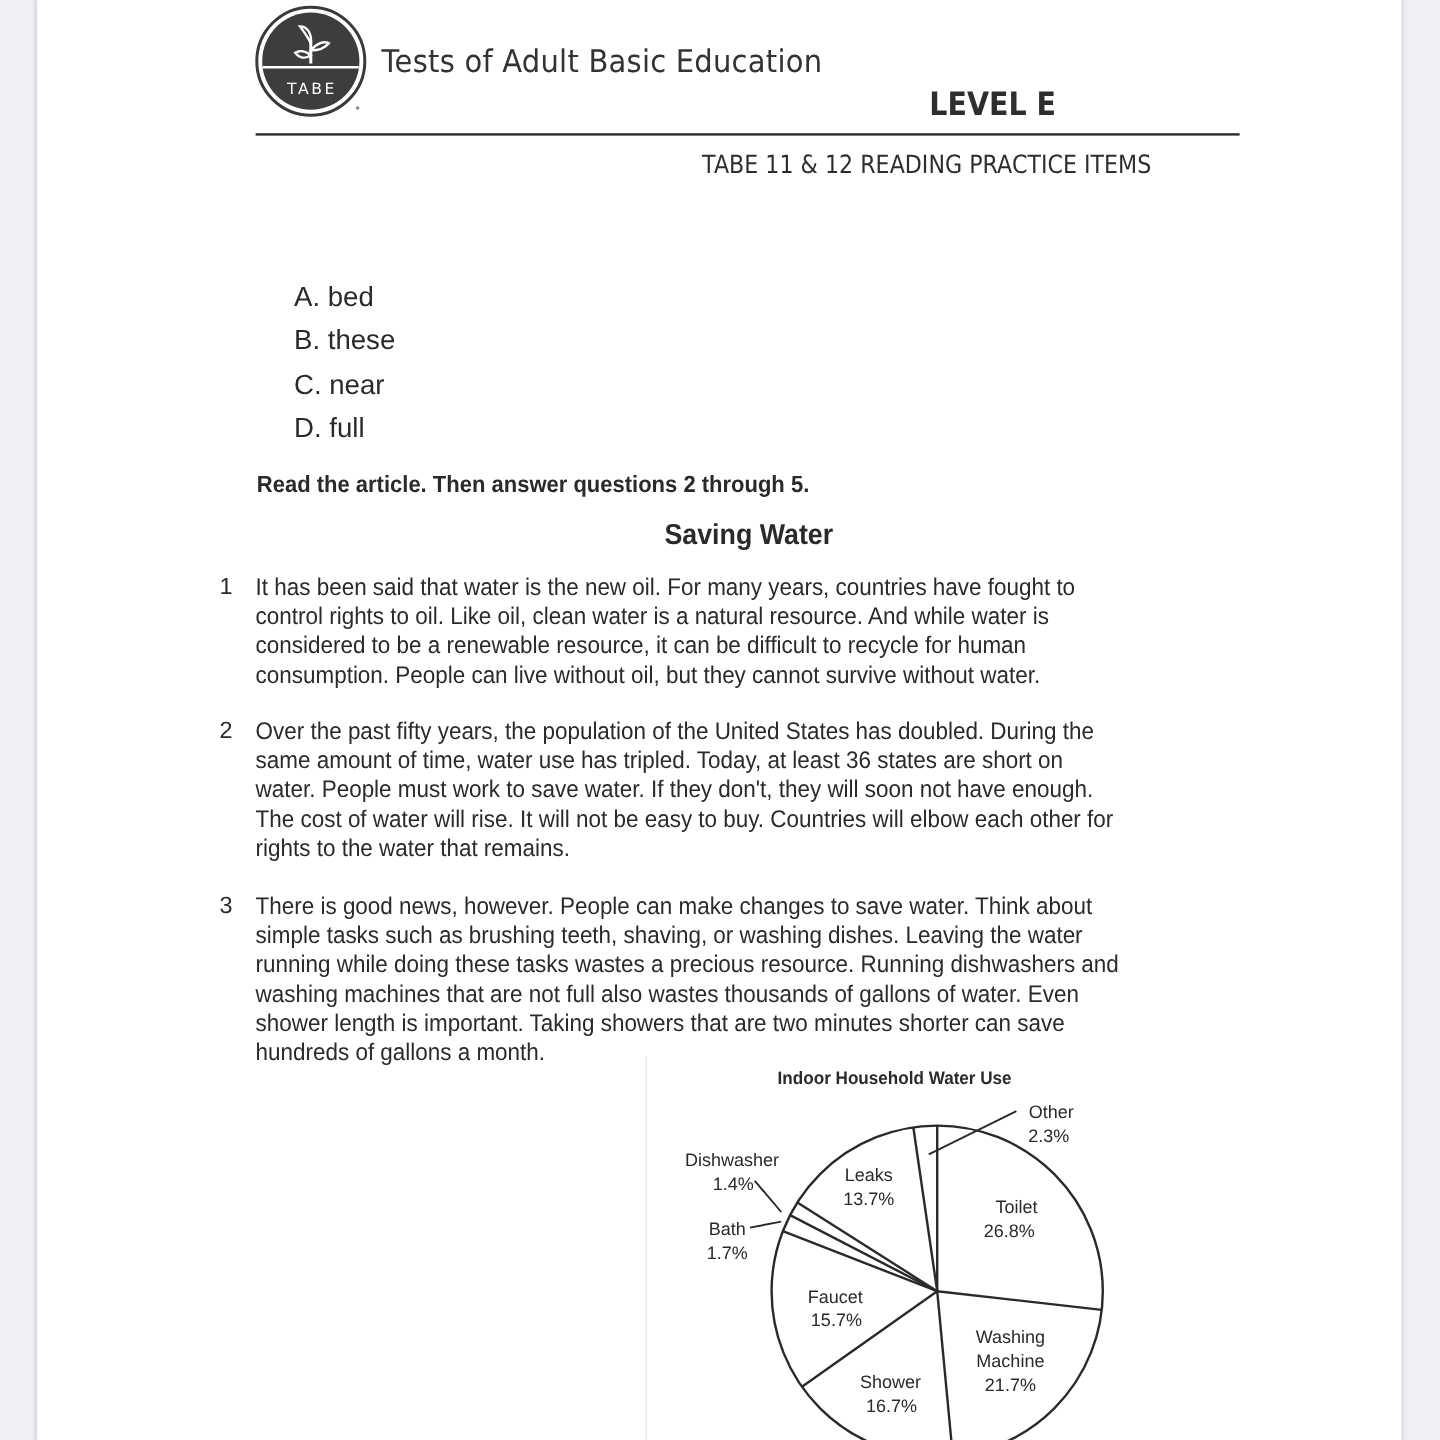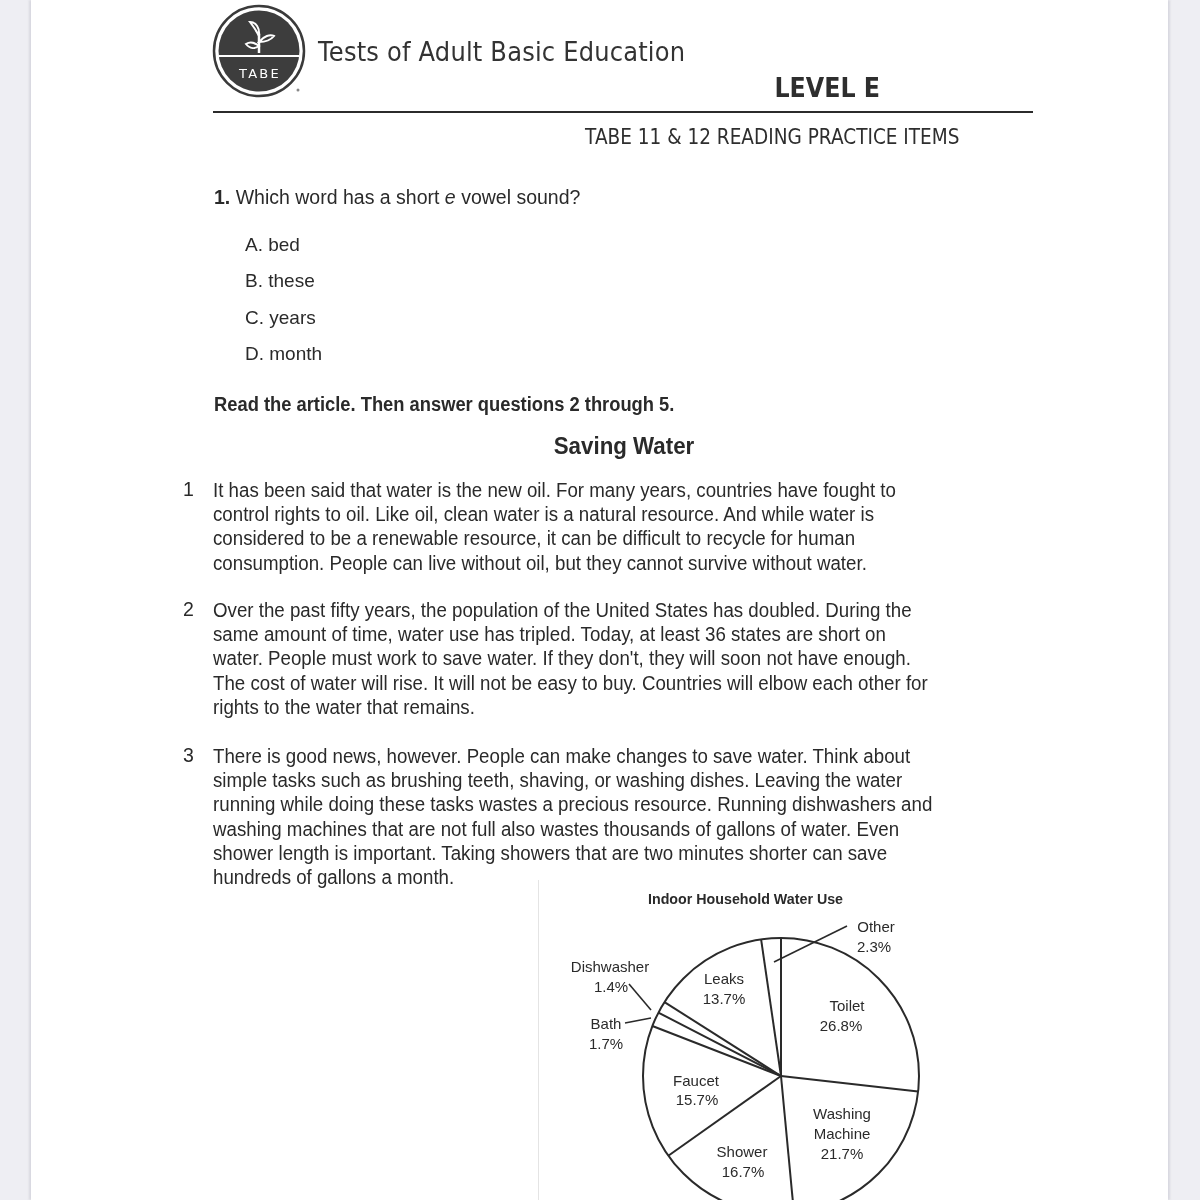--- a/index.html
+++ b/index.html
@@ -20,21 +20,21 @@
   
   .logo { left: 181px; top: 4px; width: 96px; height: 96px; }
   .logo-title { left: 287px; top: 37px; font-size: 26px; color: #333; letter-spacing: 0.2px; white-space: nowrap; font-family: "DejaVu Sans", sans-serif; font-weight: normal; transform: scaleX(0.93); transform-origin: left top; }
   .level { right: 288px; top: 72px; font-size: 27px; font-weight: bold; color: #2e2e2e; font-family: "DejaVu Sans", sans-serif; transform: scaleX(0.88); transform-origin: right top; white-space: nowrap; }
   .rule { left: 182px; top: 111px; width: 820px; height: 2px; background: #2b2b2b; }
   .subhead { right: 209px; top: 125px; font-size: 21px; color: #2e2e2e; font-family: "DejaVu Sans", sans-serif; transform: scaleX(0.88); transform-origin: right top; white-space: nowrap; }
 
   
   .q1 { left: 183px; top: 186px; font-size: 19.5px; color: #2a2a2a; white-space: nowrap; }
   .q1 b { font-weight: bold; }
-  .opt { left: 214px; font-size: 19px; color: #2a2a2a; white-space: nowrap; }
+  .opt { left: 214px; font-size: 23px; color: #2a2a2a; white-space: nowrap; }
 
   .instr { left: 183px; top: 393px; font-size: 19.5px; font-weight: bold; color: #2a2a2a; white-space: nowrap; transform: scaleX(0.94); transform-origin: left top; }
   .art-title { left: 0; width: 1186px; top: 432px; text-align: center; font-size: 24px; font-weight: bold; color: #2a2a2a; transform: scaleX(0.93); }
 
   .para { left: 152px; width: 880px; }
   .pnum { position: absolute; left: 0; top: 0; font-size: 19.5px; color: #2a2a2a; }
   .ptext { position: absolute; left: 30px; top: 0; width: 850px; font-size: 20px; line-height: 24.2px; color: #2a2a2a; transform: scaleX(0.935); transform-origin: left top; }
   .ptext span { display: block; white-space: nowrap; }
 
   .chart-border { left: 507px; top: 880px; width: 1px; height: 320px; background: #e4e4e4; }
@@ -58,28 +58,24 @@
     <path d="M47 42 C42 38 37 38 34 40 C38 45 43 45 47 42 Z" fill="none" stroke="#fff" stroke-width="2"></path>
     <text x="48" y="74" text-anchor="middle" font-family="DejaVu Sans, sans-serif" font-size="13" fill="#ffffff" letter-spacing="2.2">TABE</text>
     <circle cx="86" cy="86" r="1.5" fill="#888"></circle>
   </svg>
   <div class="abs logo-title">Tests of Adult Basic Education</div>
 
   <div class="abs level">LEVEL E</div>
   <div class="abs rule"></div>
   <div class="abs subhead">TABE 11 &amp; 12 READING PRACTICE ITEMS</div>
 
-  <div class="abs q1">
-    <b>1.</b>
-    <span>Which word has a short </span><i>e</i><span> vowel sound?</span>
-  </div>
   <div class="abs opt" style="top:234px">A. bed</div>
   <div class="abs opt" style="top:270px">B. these</div>
-  <div class="abs opt" style="top:307px">C. years</div>
-  <div class="abs opt" style="top:343px">D. month</div>
+  <div class="abs opt" style="top:307px">C. near</div>
+  <div class="abs opt" style="top:343px">D. full</div>
 
   <div class="abs instr">Read the article. Then answer questions 2 through 5.</div>
   <div class="abs art-title">Saving Water</div>
 
   <div class="abs para" style="top:478px">
     <span class="pnum">1</span>
     <div class="ptext">
       <span>It has been said that water is the new oil. For many years, countries have fought to</span>
       <span>control rights to oil. Like oil, clean water is a natural resource. And while water is</span>
       <span>considered to be a renewable resource, it can be difficult to recycle for human</span>

